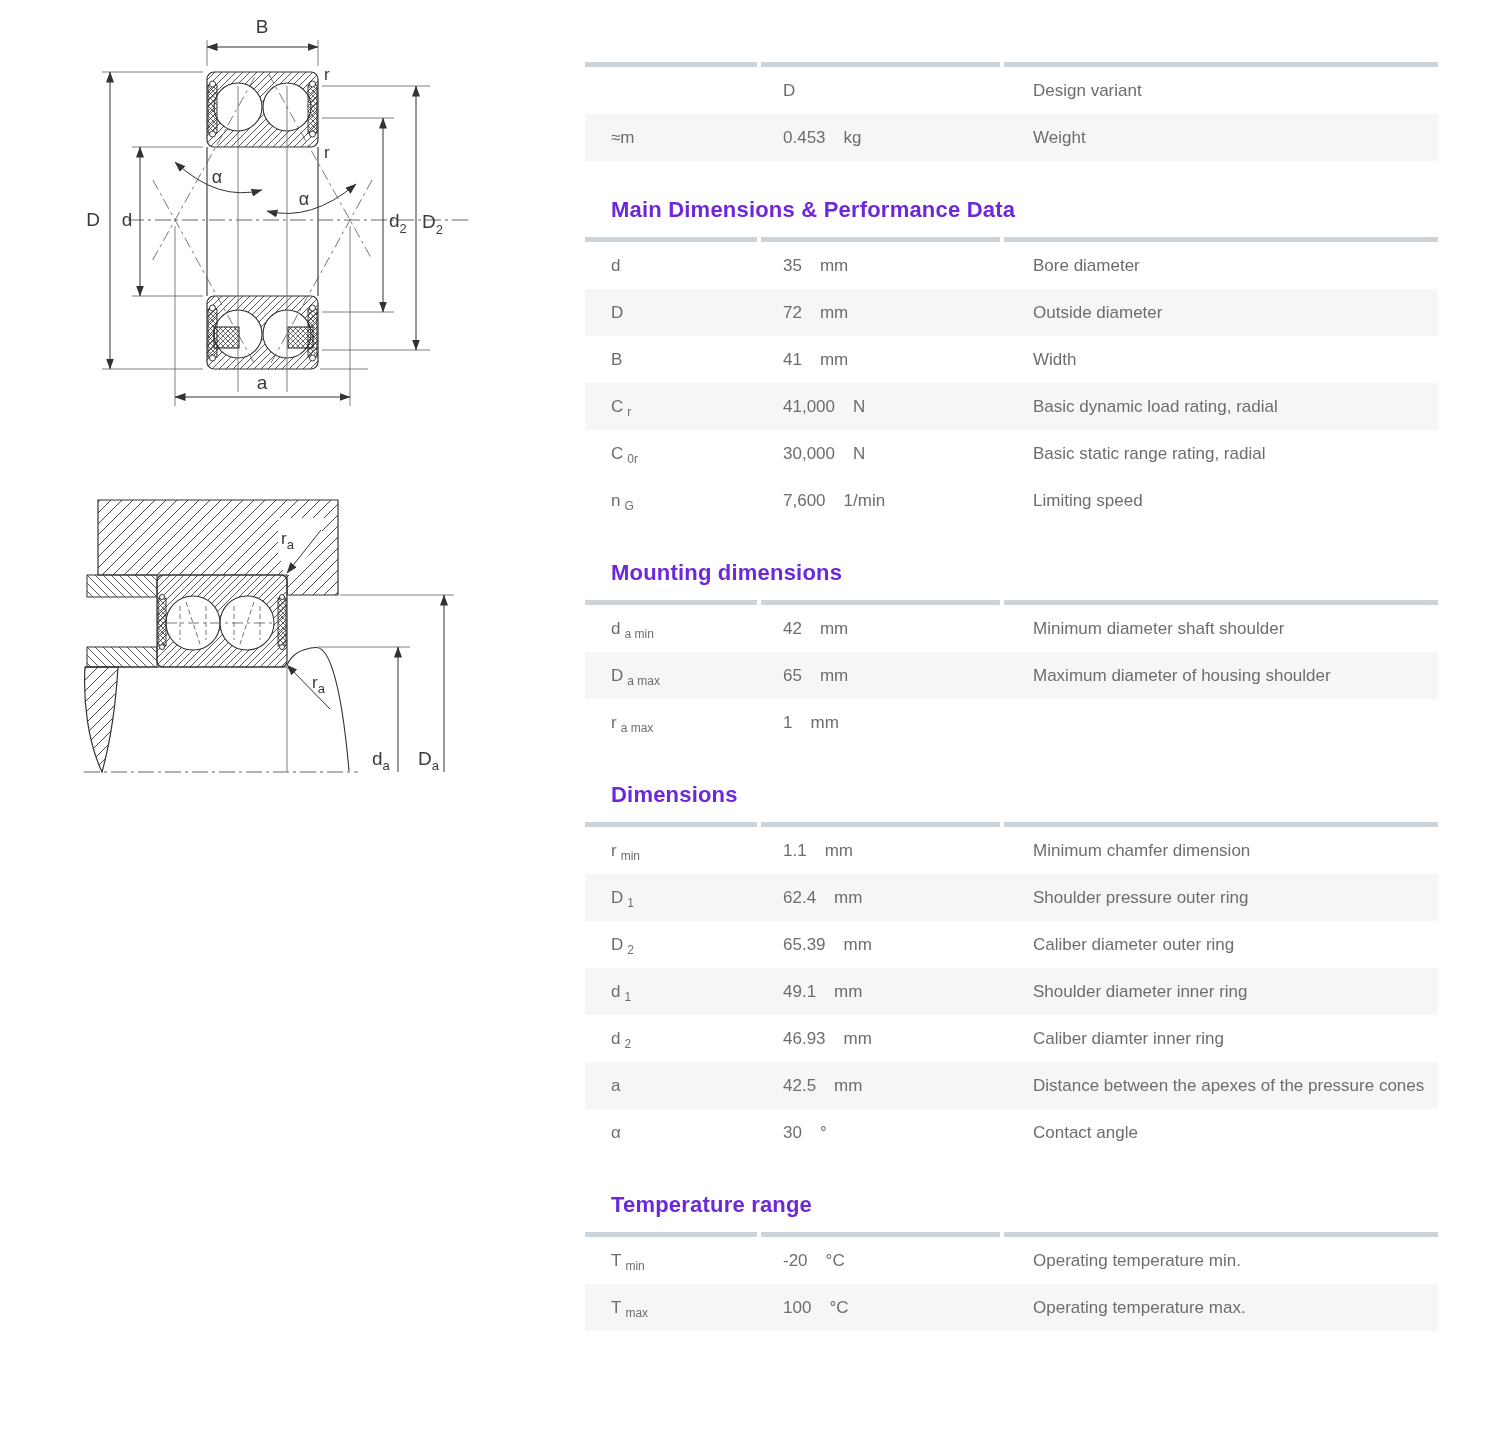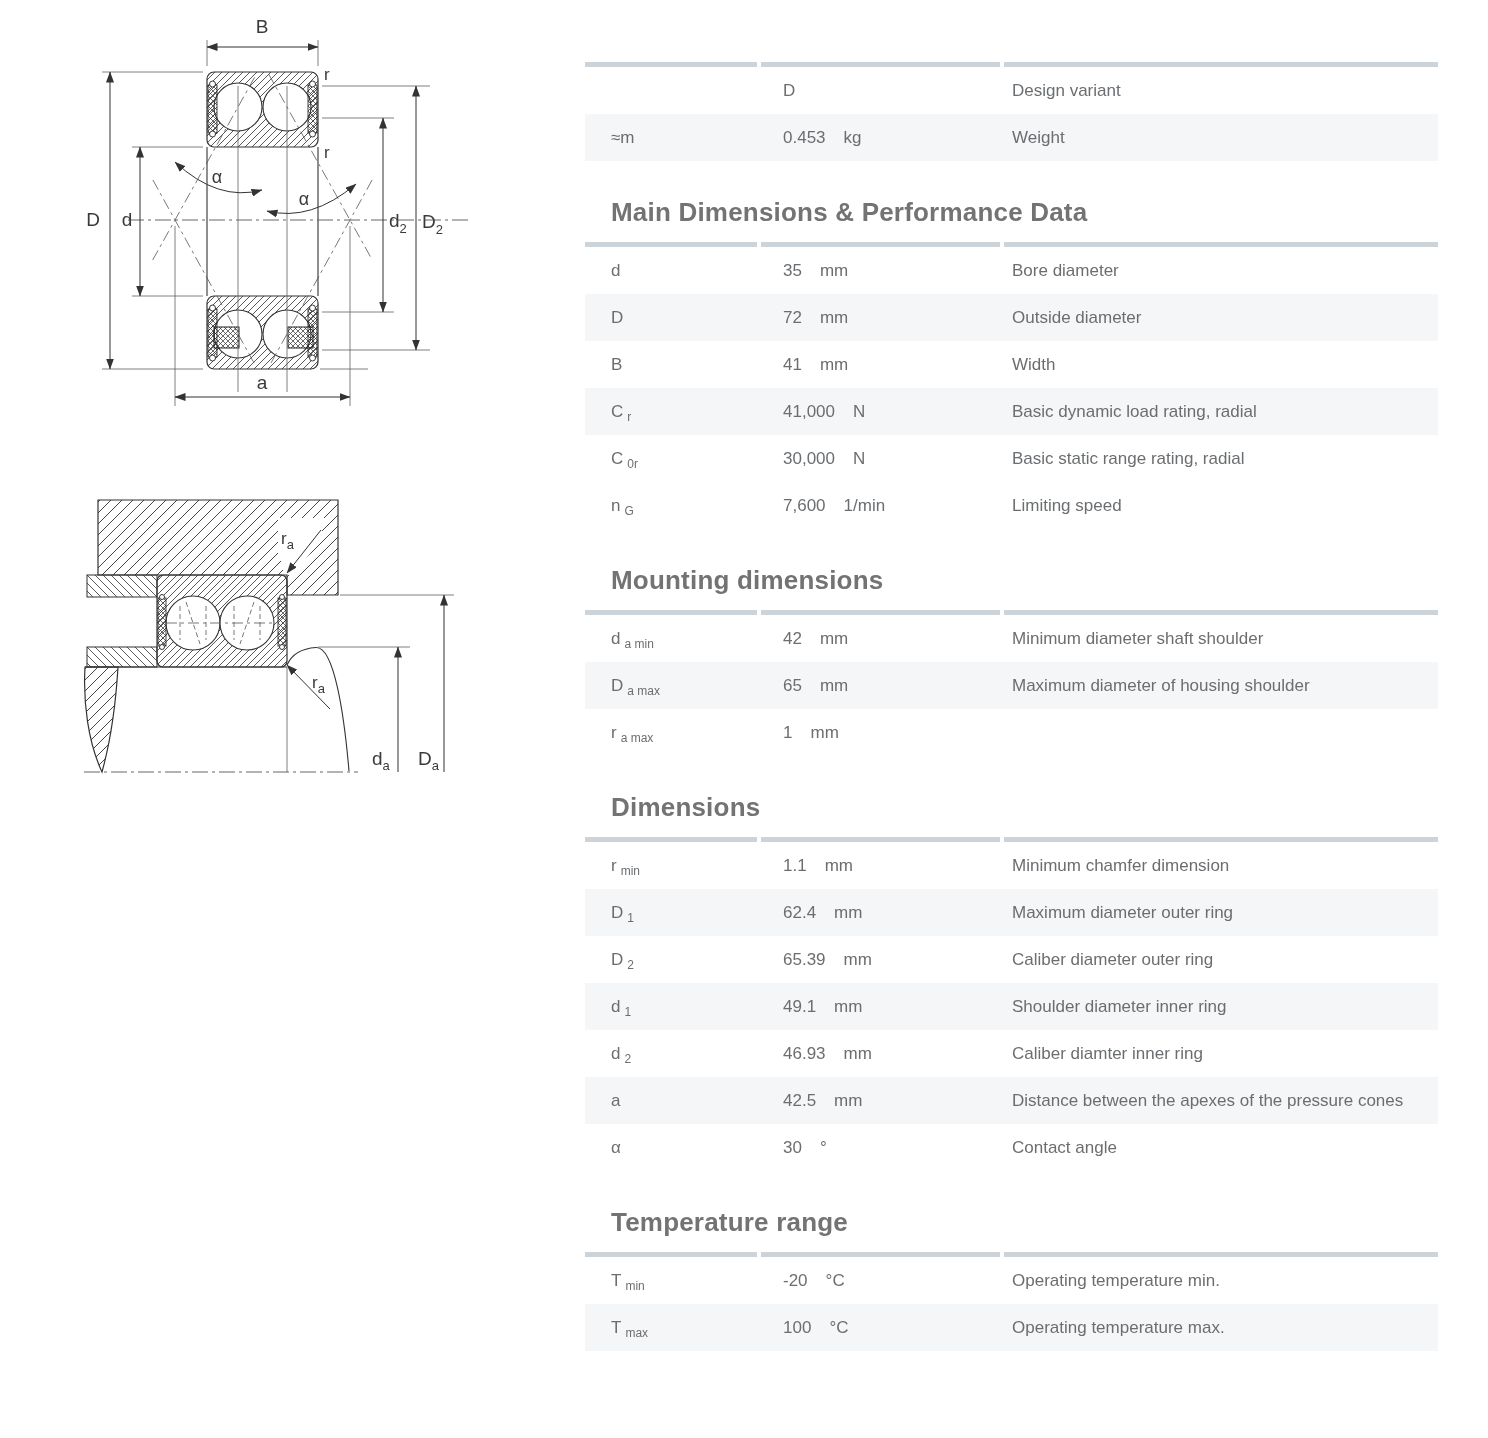--- a/index.html
+++ b/index.html
@@ -28,24 +28,24 @@
   .spec{position:absolute;left:585px;top:62px;width:853px;color:#6b6e71;font-size:17px;}
   .bar{display:flex;gap:4px;height:5px;}
   .seg{background:#ccd3d9;}
   .seg.s0{width:172px;}
   .seg.s1{width:239px;}
   .seg.s2{flex:1;}
   .row{display:flex;align-items:center;min-height:47px;padding-left:26px;}
   .row.alt{background:#f5f6f8;}
   .c1{width:172px;flex:none;}
   .c2{width:229px;flex:none;}
-  .c3{flex:1;line-height:45px;padding-right:12px;}
+  .c3{flex:1;line-height:45px;padding-right:12px;margin-left:21px;}
   .sub{font-size:12px;position:relative;top:4px;margin-left:4px;}
   .unit{margin-left:18px;}
-  .sec-title{font-size:26px;font-weight:bold;color:#737373;margin:36px 0 14px 26px;letter-spacing:.2px;}
+  .sec-title{font-size:22px;font-weight:bold;color:#6d28d9;margin:36px 0 14px 26px;letter-spacing:.2px;}
 </style>
 </head>
 <body>
 
 <svg class="drw" style="left:78px;top:6px;" width="404" height="420" viewBox="0 0 404 420">
   <defs>
     <pattern id="hp" patternUnits="userSpaceOnUse" width="7" height="7">
       <path d="M0,7 L7,0 M-2,2 L2,-2 M5,9 L9,5" stroke="#454545" stroke-width="0.9"></path>
     </pattern>
     <pattern id="hp2" patternUnits="userSpaceOnUse" width="11" height="11">
@@ -257,21 +257,21 @@
         <div class="seg s2"></div>
       </div>
       <div class="row">
         <div class="c1"><span>r</span><span class="sub">min</span></div>
         <div class="c2"><span>1.1</span><span class="unit">mm</span></div>
         <div class="c3">Minimum chamfer dimension</div>
       </div>
       <div class="row alt">
         <div class="c1"><span>D</span><span class="sub">1</span></div>
         <div class="c2"><span>62.4</span><span class="unit">mm</span></div>
-        <div class="c3">Maximum diameter outer ring</div>
+        <div class="c3">Shoulder pressure outer ring</div>
       </div>
       <div class="row">
         <div class="c1"><span>D</span><span class="sub">2</span></div>
         <div class="c2"><span>65.39</span><span class="unit">mm</span></div>
         <div class="c3">Caliber diameter outer ring</div>
       </div>
       <div class="row alt">
         <div class="c1"><span>d</span><span class="sub">1</span></div>
         <div class="c2"><span>49.1</span><span class="unit">mm</span></div>
         <div class="c3">Shoulder diameter inner ring</div>

